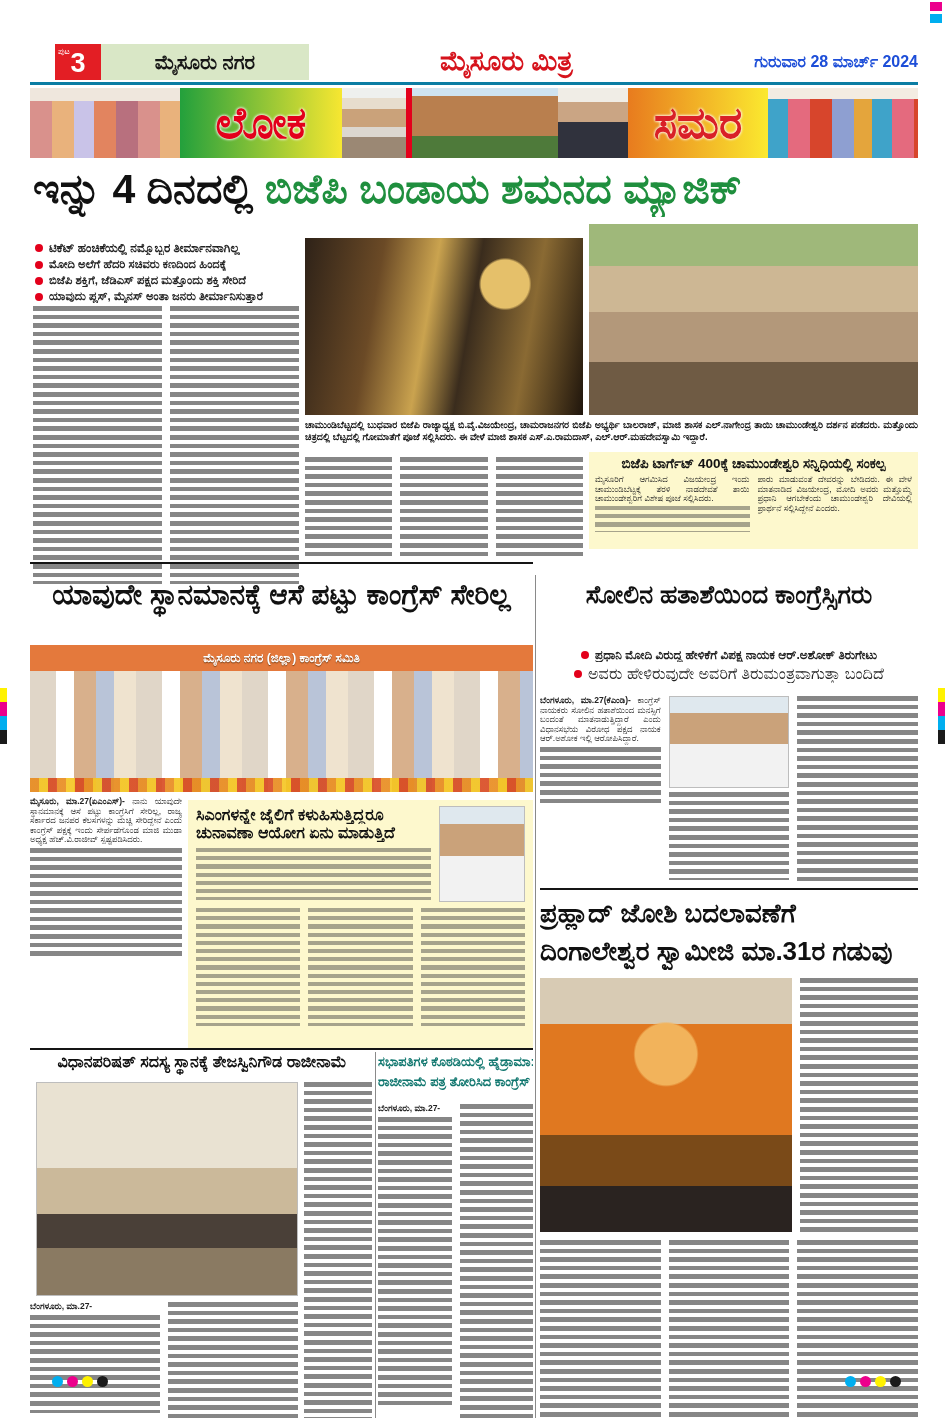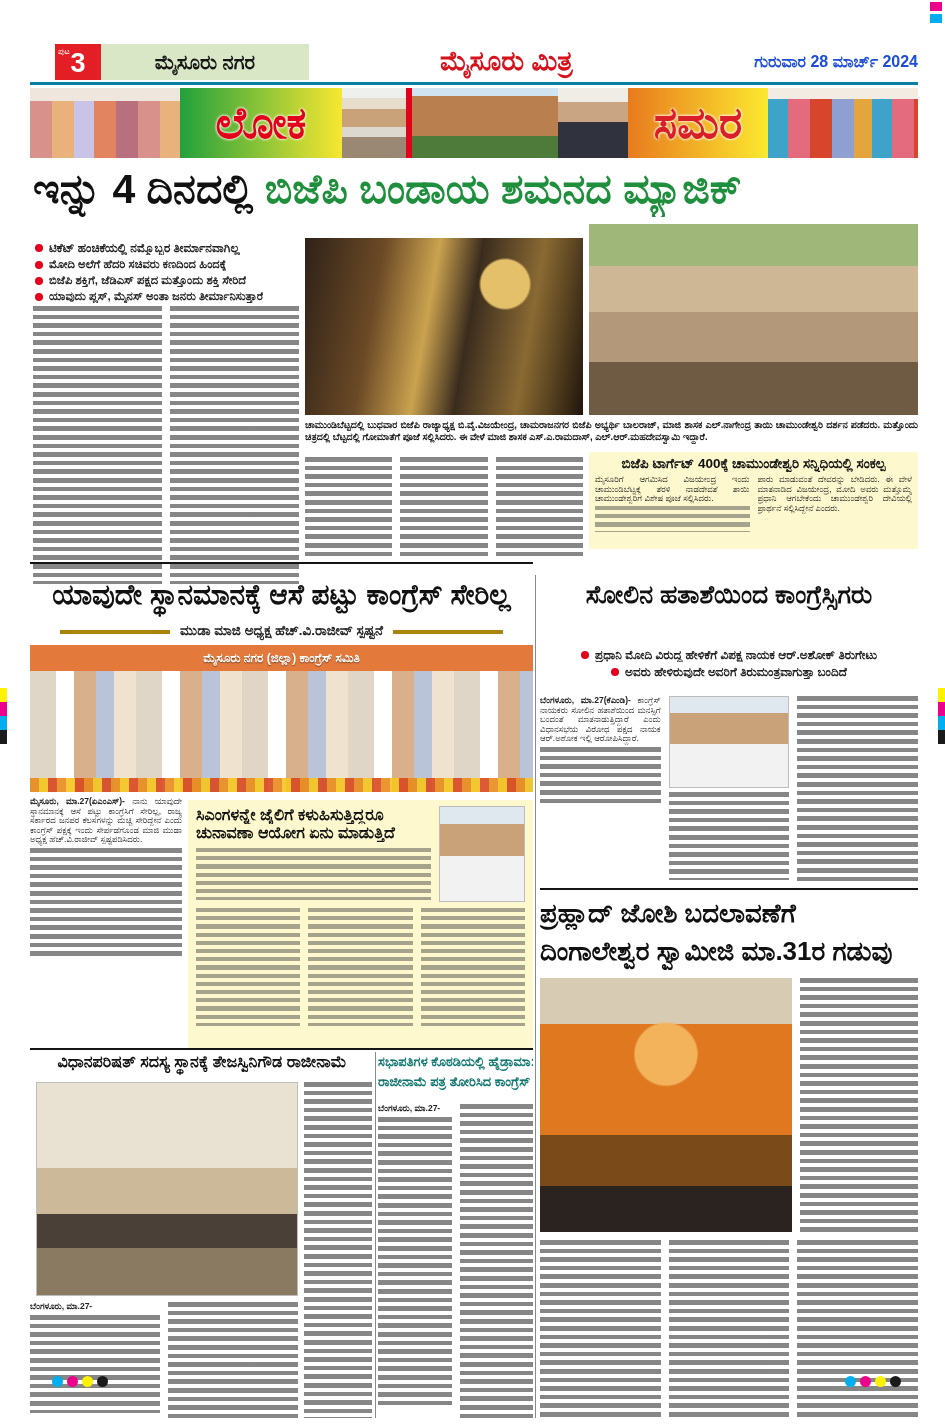--- a/index.html
+++ b/index.html
@@ -118,25 +118,20 @@
       </div>
       <div class="col body-sm">
         <span>ಪಾರು ಮಾಡುವಂತೆ ದೇವರನ್ನು ಬೇಡಿದರು. ಈ ವೇಳೆ ಮಾತನಾಡಿದ ವಿಜಯೇಂದ್ರ, ಮೋದಿ ಅವರು ಮತ್ತೊಮ್ಮೆ ಪ್ರಧಾನಿ ಆಗಬೇಕೆಂದು ಚಾಮುಂಡೇಶ್ವರಿ ದೇವಿಯಲ್ಲಿ ಪ್ರಾರ್ಥನೆ ಸಲ್ಲಿಸಿದ್ದೇನೆ ಎಂದರು.</span>
       </div>
     </div>
   </div>
 
   <div class="abs rule-h" style="left:30px;top:562px;width:503px;height:2px;"></div>
 
   <div class="abs" style="left:30px;top:579px;width:503px;height:40px;font-size:28px;font-weight:bold;color:#111;text-align:center;white-space:nowrap;overflow:hidden;">ಯಾವುದೇ ಸ್ಥಾನಮಾನಕ್ಕೆ ಆಸೆ ಪಟ್ಟು ಕಾಂಗ್ರೆಸ್ ಸೇರಿಲ್ಲ</div>
-  <div class="abs" style="left:60px;top:623px;width:443px;height:18px;display:flex;gap:10px;">
-    <div class="goldbar"></div>
-    <div style="flex:0 0 auto;font-size:13.5px;font-weight:bold;color:#222;white-space:nowrap;">ಮುಡಾ ಮಾಜಿ ಅಧ್ಯಕ್ಷ ಹೆಚ್.ವಿ.ರಾಜೀವ್ ಸ್ಪಷ್ಟನೆ</div>
-    <div class="goldbar"></div>
-  </div>
   <div class="abs ph-cong" style="left:30px;top:645px;width:503px;height:147px;overflow:hidden;">
     <div style="height:26px;background:#e4793c;display:flex;align-items:center;justify-content:center;">
       <span style="color:#fff;font-size:12px;font-weight:bold;text-shadow:0 1px 1px #7a3c12;">ಮೈಸೂರು ನಗರ (ಜಿಲ್ಲಾ) ಕಾಂಗ್ರೆಸ್ ಸಮಿತಿ</span>
     </div>
     <div class="marigold" style="position:absolute;left:0;bottom:0;width:100%;height:14px;opacity:.9;"></div>
   </div>
 
   <div class="abs body-sm" style="left:30px;top:797px;width:152px;height:250px;overflow:hidden;">
     <span class="dateline">ಮೈಸೂರು, ಮಾ.27(ಏಎಂಎಸ್)-</span>
     <span>ನಾನು ಯಾವುದೇ ಸ್ಥಾನಮಾನಕ್ಕೆ ಆಸೆ ಪಟ್ಟು ಕಾಂಗ್ರೆಸಿಗೆ ಸೇರಿಲ್ಲ, ರಾಜ್ಯ ಸರ್ಕಾರದ ಜನಪರ ಕೆಲಸಗಳನ್ನು ಮೆಚ್ಚಿ ಸೇರಿದ್ದೇನೆ ಎಂದು ಕಾಂಗ್ರೆಸ್ ಪಕ್ಷಕ್ಕೆ ಇಂದು ಸೇರ್ಪಡೆಗೊಂಡ ಮಾಜಿ ಮುಡಾ ಅಧ್ಯಕ್ಷ ಹೆಚ್.ವಿ.ರಾಜೀವ್ ಸ್ಪಷ್ಟಪಡಿಸಿದರು.</span>
@@ -162,21 +157,21 @@
   <div class="abs" style="left:540px;top:579px;width:378px;text-align:center;font-weight:bold;color:#111;">
     <div style="font-size:25px;line-height:31px;white-space:nowrap;overflow:hidden;">ಸೋಲಿನ ಹತಾಶೆಯಿಂದ ಕಾಂಗ್ರೆಸ್ಸಿಗರು</div>
   </div>
   <div class="abs" style="left:540px;top:648px;width:378px;">
     <div class="bullet-row" style="justify-content:center;">
       <span class="dot"></span>
       <span style="font-size:12px;font-weight:bold;color:#222;white-space:nowrap;overflow:hidden;">ಪ್ರಧಾನಿ ಮೋದಿ ವಿರುದ್ಧ ಹೇಳಿಕೆಗೆ ವಿಪಕ್ಷ ನಾಯಕ ಆರ್.ಅಶೋಕ್ ತಿರುಗೇಟು</span>
     </div>
     <div class="bullet-row" style="justify-content:center;">
       <span class="dot"></span>
-      <span style="font-size:12px;font-weight:bold;color:#222;white-space:nowrap;overflow:hidden;">ಅವರು ಹೇಳಿರುವುದೇ ಅವರಿಗೆ ತಿರುಮಂತ್ರವಾಗುತ್ತಾ ಬಂದಿದೆ</span>
+      <span style="font-size:16px;font-weight:normal;color:#222;white-space:nowrap;overflow:hidden;">ಅವರು ಹೇಳಿರುವುದೇ ಅವರಿಗೆ ತಿರುಮಂತ್ರವಾಗುತ್ತಾ ಬಂದಿದೆ</span>
     </div>
   </div>
   <div class="abs cols" style="left:540px;top:696px;width:378px;height:188px;">
     <div class="col body-sm">
       <span class="dateline">ಬೆಂಗಳೂರು, ಮಾ.27(ಕೆಎಂಡಿ)-</span>
       <span>ಕಾಂಗ್ರೆಸ್ ನಾಯಕರು ಸೋಲಿನ ಹತಾಶೆಯಿಂದ ಮನಸ್ಸಿಗೆ ಬಂದಂತೆ ಮಾತನಾಡುತ್ತಿದ್ದಾರೆ ಎಂದು ವಿಧಾನಸಭೆಯ ವಿರೋಧ ಪಕ್ಷದ ನಾಯಕ ಆರ್.ಅಶೋಕ ಇಲ್ಲಿ ಆರೋಪಿಸಿದ್ದಾರೆ.</span>
       <div class="tx" style="height:60px;margin-top:3px;"></div>
     </div>
     <div class="col">
       <div class="ph-man phframe" style="width:100%;height:92px;"></div>

